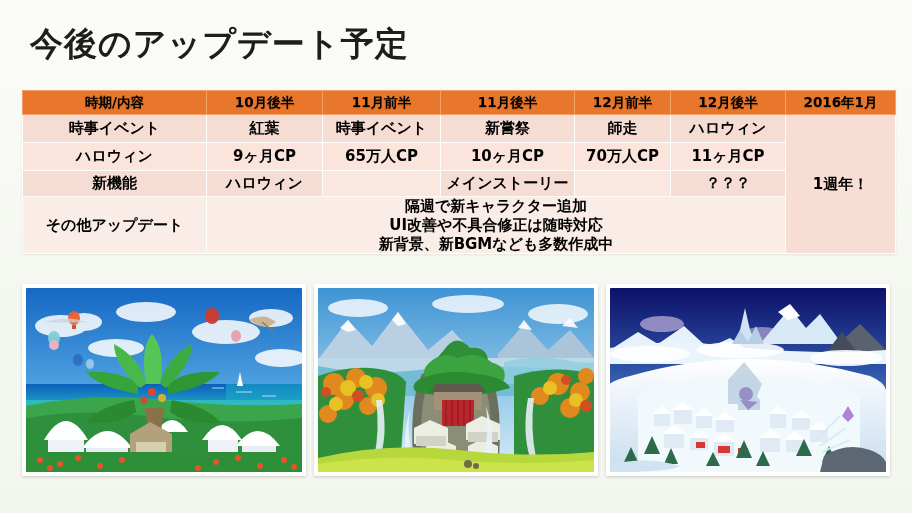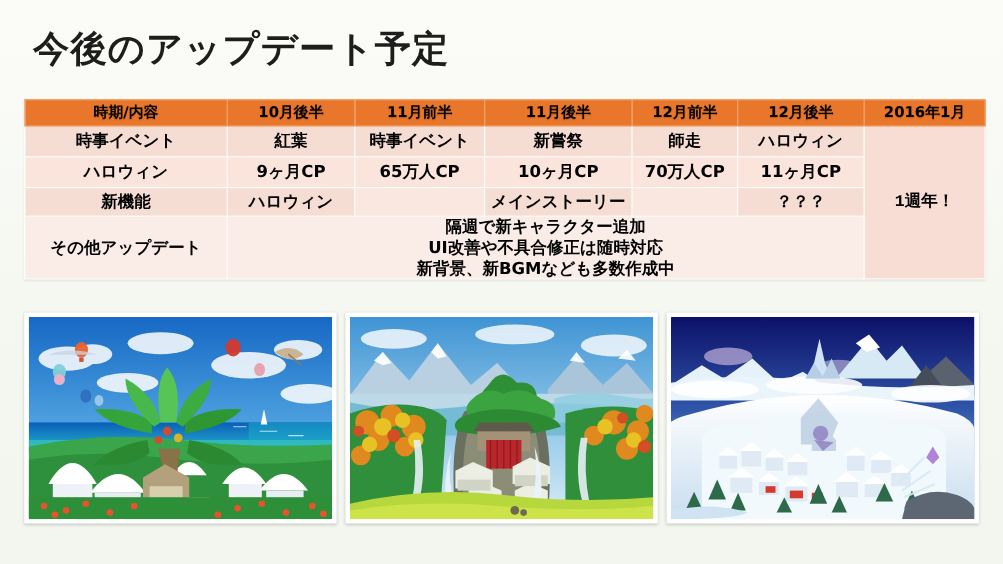--- a/index.html
+++ b/index.html
@@ -56,21 +56,20 @@
   }
   .row-a td{background:#f6ddd4;height:27px;}
   .row-b td{background:#fae4dc;height:27px;}
   .row-c td{background:#f6ddd4;height:25px;}
   .row-d td{background:#faece6;height:55px;}
   td.blank{background:#fbeae3;}
   .row-c td.blank{background:#f9e7e0;}
   td.anniv{
     background:#f7ddd3;
     font-size:13px;
-    font-family:Liberation Mono, monospace;
   }
   td.multiline{
     white-space:normal;
     line-height:1.45;
     font-size:13px;
     padding:3px 0;
   }
   .ml-line{display:block;}
   
   #artwork-strip{

